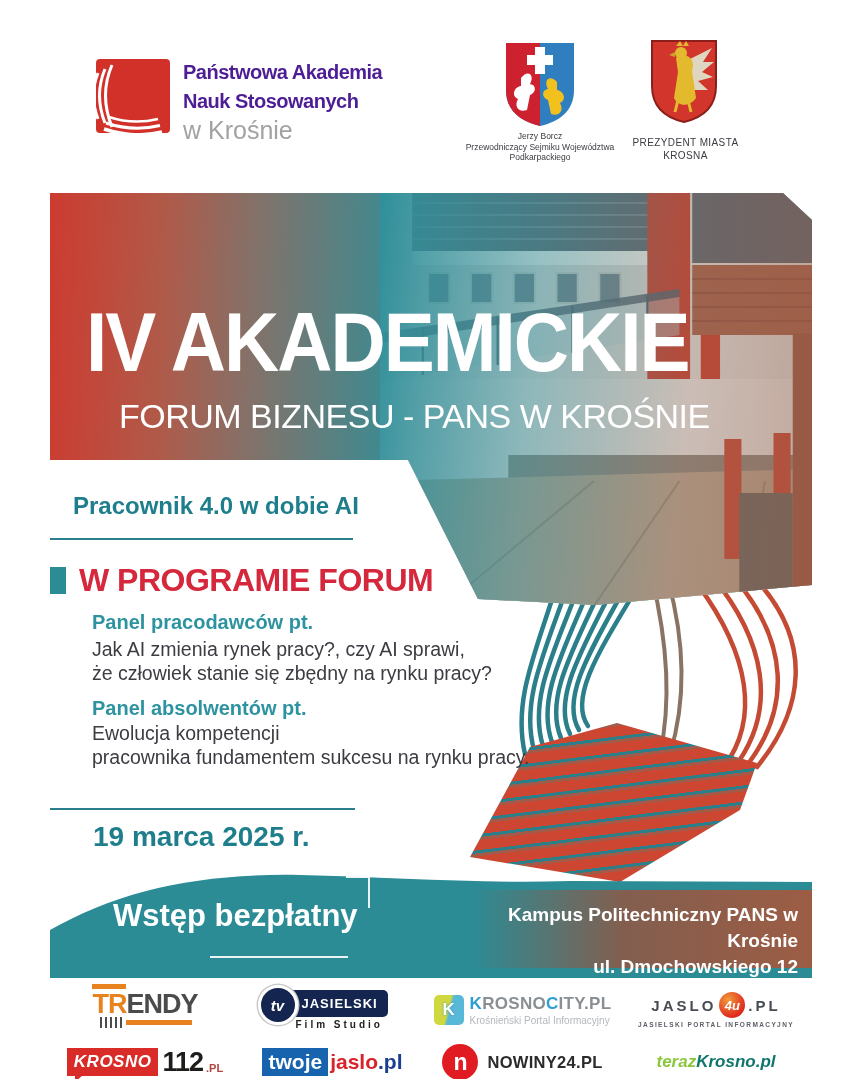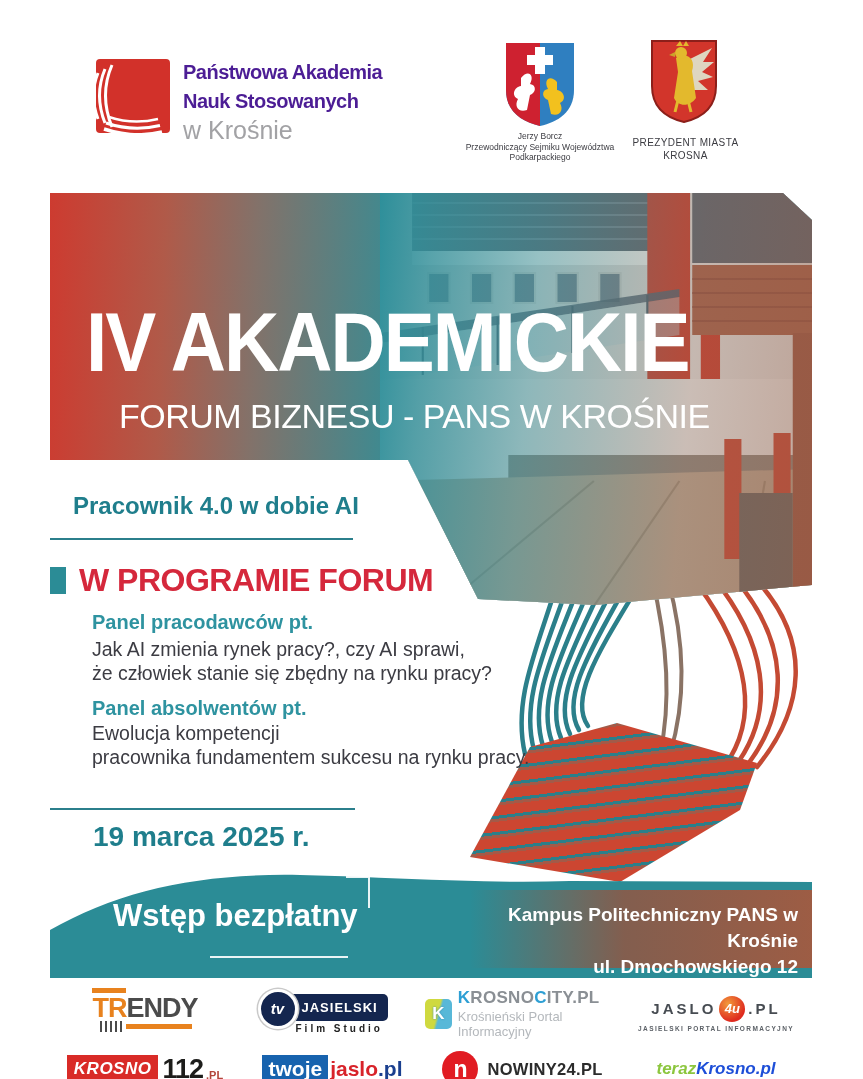--- a/index.html
+++ b/index.html
@@ -74,42 +74,42 @@
   
   .obx{position:relative;width:150px;height:44px;}
   .obx-pill{position:absolute;left:20px;top:2px;background:#14264f;color:#fff;font-size:13px;font-weight:800;letter-spacing:1px;padding:6px 10px 6px 24px;border-radius:5px;}
   .obx-circle{position:absolute;left:0;top:-3px;width:34px;height:34px;border-radius:50%;background:#14264f;border:3px solid #fff;box-shadow:0 0 0 1.5px #c9c9c9;color:#fff;font-size:15px;font-weight:800;font-style:italic;display:flex;align-items:center;justify-content:center;}
   .obx-sub{position:absolute;left:38px;top:31px;font-size:10px;font-weight:700;letter-spacing:3px;color:#222;}
   
   .kcity{gap:6px;}
   .kcity .icon{width:30px;height:30px;border-radius:5px;background:linear-gradient(105deg,#cfd93f 46%,#58b8d8 54%);color:#fff;font-weight:800;font-size:17px;display:flex;align-items:center;justify-content:center;text-shadow:0 0 2px #2e86ab;}
   .kcity .t1{font-size:17px;font-weight:600;letter-spacing:0.3px;white-space:nowrap;}
   .kcity .b{color:#2e9fd4;} .kcity .g{color:#8a8f94;}
-  .kcity .sub{font-size:13px;color:#b4b8bc;margin-top:1px;}
+  .kcity .sub{font-size:10px;color:#b4b8bc;margin-top:1px;}
   
   .j4u{flex-direction:column;}
   .j4u .row1{display:flex;align-items:center;gap:3px;font-size:15px;font-weight:700;letter-spacing:3px;color:#474c52;}
   .j4u .badge{width:26px;height:26px;border-radius:50%;background:radial-gradient(circle at 35% 30%,#f29a3a,#df2b1f 70%);color:#fff;font-size:13px;font-weight:800;font-style:italic;display:flex;align-items:center;justify-content:center;letter-spacing:0;}
   .j4u .sub{font-size:6.5px;font-weight:700;letter-spacing:1.4px;color:#5c6167;margin-top:3px;}
   
   .k112 .box{position:relative;background:#d92b27;color:#fff;font-size:17px;font-weight:800;font-style:italic;letter-spacing:0.5px;padding:4px 7px;}
   .k112 .box::after{content:"";position:absolute;left:8px;bottom:-6px;border-top:7px solid #d92b27;border-right:8px solid transparent;}
   .k112 .num{font-size:27px;font-weight:800;color:#1d1d1b;margin-left:4px;letter-spacing:-1px;}
   .k112 .tld{font-size:11px;font-weight:700;color:#b2453a;align-self:flex-end;margin:0 0 4px 3px;}
   
   .tjaslo{font-size:21px;font-weight:800;}
   .tjaslo .box{background:#1763ae;color:#fff;padding:2px 6px;margin-right:2px;}
   .tjaslo .r{color:#d8232a;} .tjaslo .n{color:#1a3f8f;}
   
   .now{gap:9px;}
   .now .badge{width:36px;height:36px;border-radius:50%;background:#e11b22;color:#fff;font-size:23px;font-weight:800;display:flex;align-items:center;justify-content:center;}
   .now .name{font-size:16.5px;font-weight:700;color:#2b2b2b;letter-spacing:0.3px;}
   
   .teraz{font-size:17px;font-weight:800;font-style:italic;}
-  .teraz .g{color:#8cc63e;} .teraz .b{color:#1d4ed8;}
+  .teraz .g{color:#8cc63e;} .teraz .b{color:#0f766e;}
 </style>
 </head>
 <body>
 
 <svg class="abs pans-logo" viewBox="0 0 84 80">
   <rect x="8" y="2" width="74" height="74" rx="4" fill="#d2312a"></rect>
   <path d="M24,8 q-13,30 0,62" stroke="#fff" stroke-width="3" fill="none"></path>
   <path d="M17,12 q-11,26 0,54" stroke="#fff" stroke-width="3" fill="none"></path>
   <path d="M10,16 q-9,22 0,46" stroke="#fff" stroke-width="3" fill="none"></path>
   <path d="M16,72 q30,10 58,3" stroke="#fff" stroke-width="3.5" fill="none"></path>

